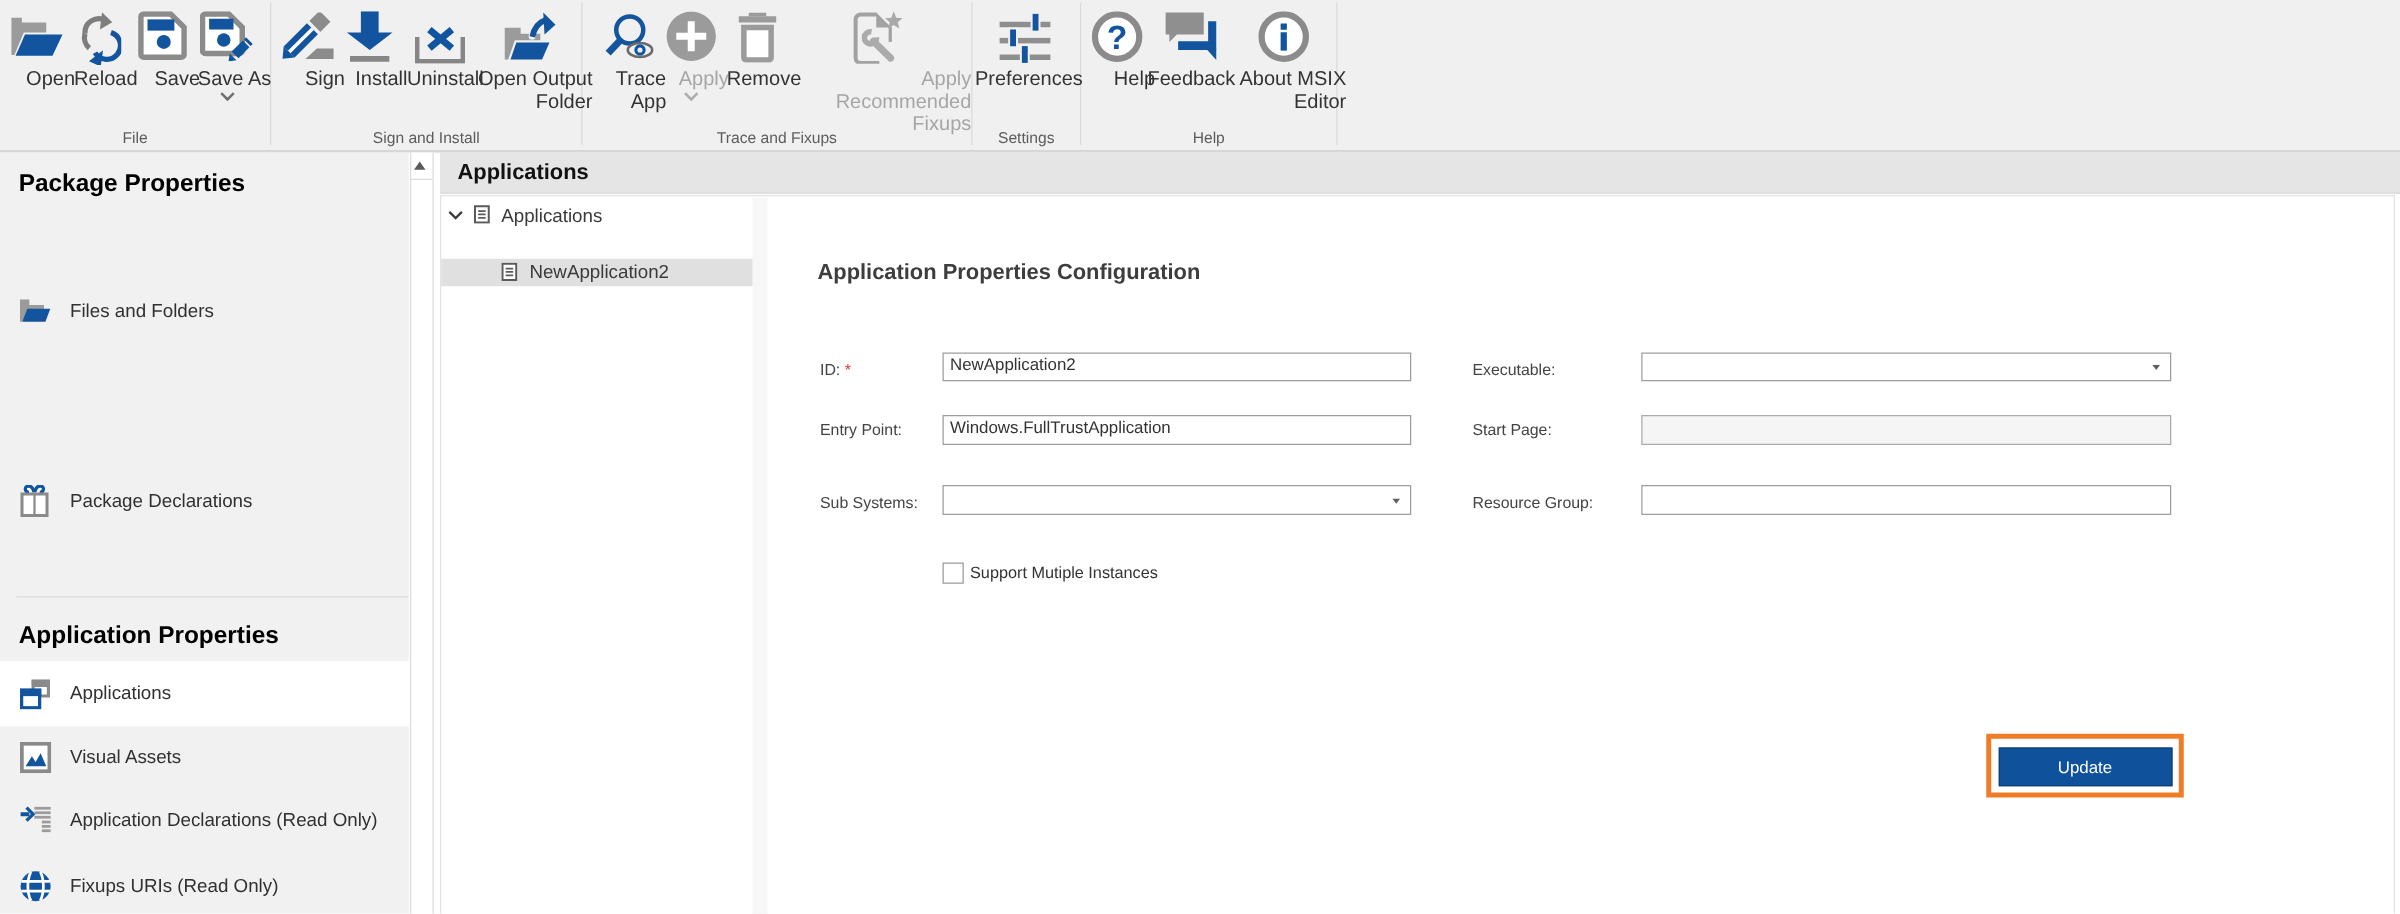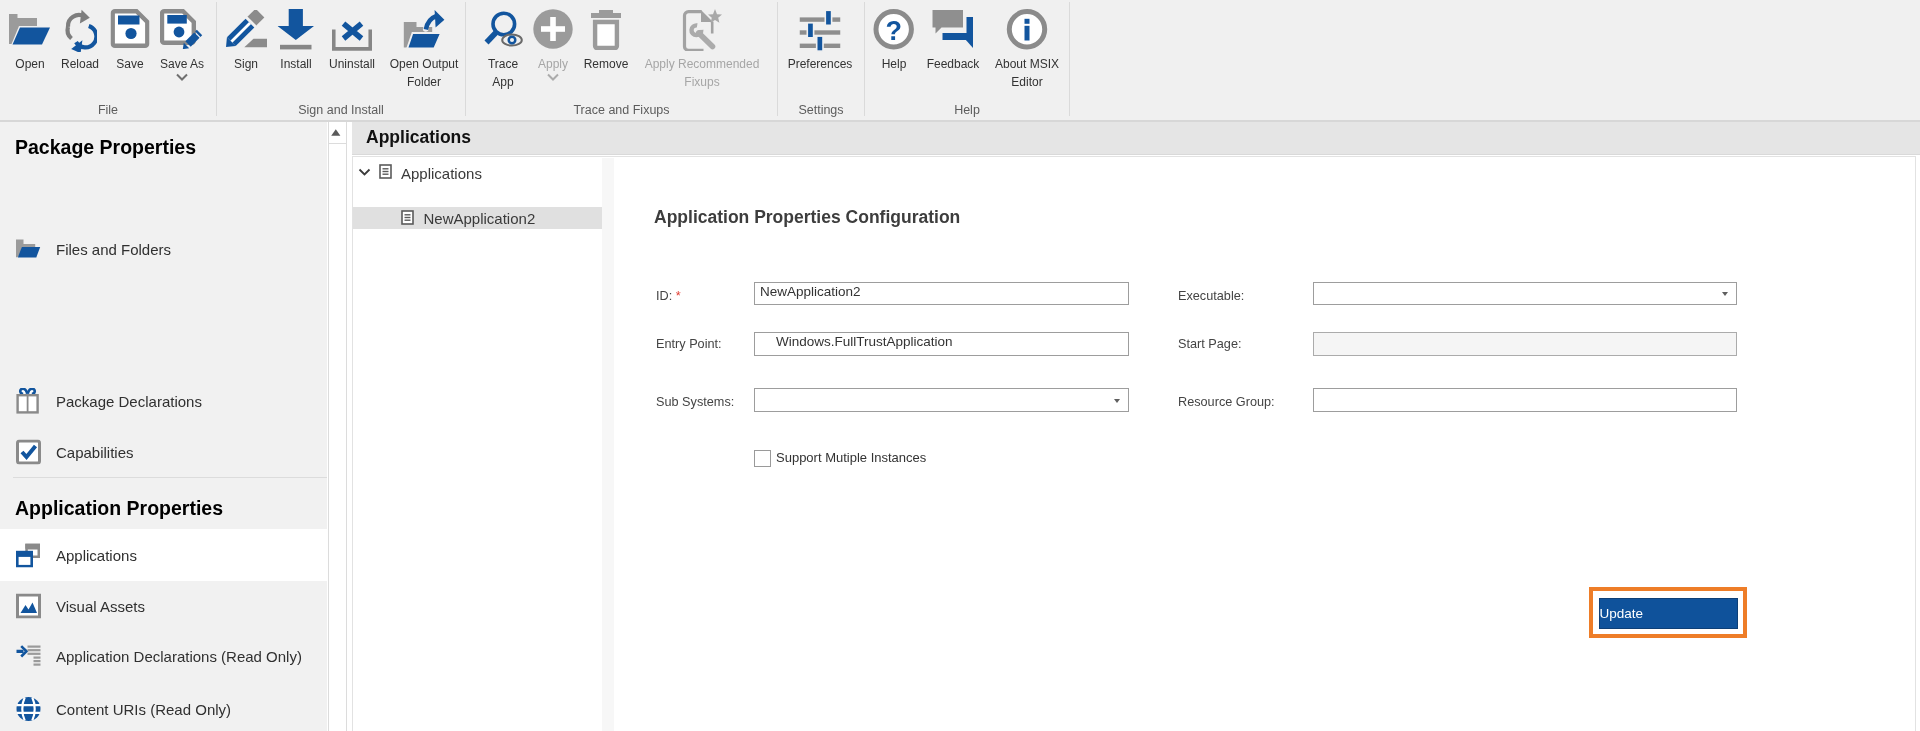--- a/index.html
+++ b/index.html
@@ -4,21 +4,21 @@
 <style>
   html,body{margin:0;padding:0;}
   body{width:1920px;height:731px;overflow:hidden;font-family:"Liberation Sans",sans-serif;background:#fff;}
   #app{position:relative;width:1920px;height:731px;background:#fff;}
   
   #ribbon{position:absolute;left:0;top:0;width:1920px;height:122px;background:#f0f0f0;border-bottom:2px solid #d7d7d7;box-sizing:border-box;}
   .rsep{position:absolute;top:2px;bottom:4px;width:1px;background:#dadada;}
   .rgrp{position:absolute;top:103px;font-size:12.5px;color:#5c5c5c;text-align:center;line-height:14px;}
   .rb{position:absolute;top:0;text-align:center;}
   .rb .ric{position:absolute;left:50%;transform:translateX(-50%);top:9px;}
-  .rlab{position:absolute;top:55px;width:100%;text-align:center;font-size:12px;color:#333;line-height:18px;}
+  .rlab{position:absolute;top:55px;width:100%;text-align:right;font-size:16px;color:#333;line-height:18px;}
   .rlab.dis{color:#a6a6a6;}
   .chev{position:absolute;top:73px;left:50%;transform:translateX(-50%);}
   
   #sidebar{position:absolute;left:0;top:122px;width:327px;height:609px;background:#f1f1f1;}
   .shead{position:absolute;left:15px;font-size:19.5px;font-weight:bold;color:#000000;}
   .sitem{position:absolute;left:0;width:327px;height:51px;}
   .sitem .sic{position:absolute;left:16px;top:50%;transform:translateY(-50%);}
   .sitem .stxt{position:absolute;left:56px;top:50%;transform:translateY(-50%);font-size:15px;color:#303030;white-space:nowrap;}
   .sdiv{position:absolute;left:13px;right:0;height:1px;background:#dcdcdc;}
   
@@ -226,27 +226,20 @@
     <div class="sitem" style="top:253.5px">
       <svg class="sic" width="24" height="26" viewBox="0 0 24 26">
         <path d="M7.2,5.8 C3.5,5.8 3.2,0.8 6.8,0.8 C9.5,0.8 10.7,3.5 11.2,5.8" fill="#fff" stroke="#12559e" stroke-width="2.6"></path>
         <path d="M15.8,5.8 C19.5,5.8 19.8,0.8 16.2,0.8 C13.5,0.8 12.3,3.5 11.8,5.8" fill="#fff" stroke="#12559e" stroke-width="2.6"></path>
         <rect x="1.6" y="7.2" width="20" height="17.2" fill="#fff" stroke="#8a8a8a" stroke-width="2.4"></rect>
         <line x1="11.6" y1="7.2" x2="11.6" y2="24.4" stroke="#8a8a8a" stroke-width="1.8"></line>
       </svg>
       <div class="stxt">Package Declarations</div>
     </div>
 
-    <div class="sitem" style="top:304px">
-      <svg class="sic" width="25" height="25" viewBox="0 0 25 25">
-        <rect x="1.5" y="1.5" width="22" height="22" rx="2" fill="#fff" stroke="#8a8a8a" stroke-width="3"></rect>
-        <polyline points="6,12.5 10.5,17.5 19.5,6.5" fill="none" stroke="#12559e" stroke-width="4"></polyline>
-      </svg>
-      <div class="stxt">Capabilities</div>
-    </div>
 
     <div class="sdiv" style="top:355px"></div>
     <div class="shead" style="top:375px">Application Properties</div>
 
     <div class="sitem sel" style="top:406.5px;height:52px;background:#fff">
       <svg class="sic" width="25" height="25" viewBox="0 0 25 25">
         <path d="M9.3,1.2 H24 V15.5 H16.5 V13 H21.5 V7 H11.8 V9 H9.3 Z" fill="#8a8a8a"></path>
         <rect x="9.3" y="1.2" width="14.7" height="5" fill="#8a8a8a"></rect>
         <rect x="1.3" y="9.7" width="14.4" height="14" fill="none" stroke="#12559e" stroke-width="2.6"></rect>
         <rect x="0" y="8.4" width="17" height="6" fill="#12559e"></rect>
@@ -277,21 +270,21 @@
     </div>
 
     <div class="sitem" style="top:561px">
       <svg class="sic" width="25" height="25" viewBox="0 0 25 25">
         <circle cx="12.5" cy="12.5" r="12" fill="#12559e"></circle>
         <line x1="1" y1="8.6" x2="24" y2="8.6" stroke="#fff" stroke-width="2.2"></line>
         <line x1="1" y1="16.4" x2="24" y2="16.4" stroke="#fff" stroke-width="2.2"></line>
         <path d="M8.7,1 C5.5,7.5 5.5,17.5 8.7,24" fill="none" stroke="#fff" stroke-width="2.2"></path>
         <path d="M16.3,1 C19.5,7.5 19.5,17.5 16.3,24" fill="none" stroke="#fff" stroke-width="2.2"></path>
       </svg>
-      <div class="stxt">Content URIs (Read Only)</div>
+      <div class="stxt">Fixups URIs (Read Only)</div>
     </div>
   </div>
   <div id="sscroll">
       <div class="btn"><svg width="17" height="21" viewBox="0 0 17 21">
           <polygon points="6.8,7.2 11.4,13.8 2.2,13.8" fill="#5a5a5a"></polygon>
         </svg></div>
     </div>
   <div id="mainhdr">
       <span>Applications</span>
     </div>
@@ -322,32 +315,32 @@
       <div style="position:absolute;left:39px;top:50px;font-size:17.5px;font-weight:bold;color:#3d3d3d">Application Properties Configuration</div>
 
       <div class="flabel" style="left:41px;top:132px">ID: <span style="color:#e03c31">*</span></div>
       <div class="finput" style="left:139px;top:124.5px;width:375px;height:23.5px;line-height:18.5px;padding-left:5px">NewApplication2</div>
       <div class="flabel" style="left:563px;top:132px">Executable:</div>
       <div class="finput" style="left:698px;top:124.5px;width:424px;height:23.5px">
           <div class="darr" style="right:8px;top:9.5px"></div>
         </div>
 
       <div class="flabel" style="left:41px;top:180px">Entry Point:</div>
-      <div class="finput" style="left:139px;top:175px;width:375px;height:23.5px;line-height:18.5px;padding-left:21px">Windows.FullTrustApplication</div>
+      <div class="finput" style="left:139px;top:175px;width:375px;height:23.5px;line-height:18.5px;padding-left:5px">Windows.FullTrustApplication</div>
       <div class="flabel" style="left:563px;top:180px">Start Page:</div>
       <div class="finput fdis" style="left:698px;top:175px;width:424px;height:23.5px"></div>
 
       <div class="flabel" style="left:41px;top:237.5px">Sub Systems:</div>
       <div class="finput" style="left:139px;top:231px;width:375px;height:23.5px">
           <div class="darr" style="right:8px;top:9.5px"></div>
         </div>
       <div class="flabel" style="left:563px;top:237.5px">Resource Group:</div>
       <div class="finput" style="left:698px;top:231px;width:424px;height:23.5px"></div>
 
       <div style="position:absolute;left:139px;top:292.5px;width:17px;height:17px;background:#fff;border:1px solid #9a9a9a;box-sizing:border-box"></div>
       <div style="position:absolute;left:161px;top:293px;font-size:13px;color:#333">Support Mutiple Instances</div>
 
       <div style="position:absolute;left:974px;top:430px;width:158px;height:51px;border:4px solid #ee7d28;box-sizing:border-box">
-        <div style="position:absolute;left:5.5px;top:6.5px;width:139px;height:31px;background:#0f529b;border:1px solid #0d3f77;box-sizing:border-box;color:#fff;font-size:13.5px;text-align:left;line-height:29px">Update</div>
+        <div style="position:absolute;left:5.5px;top:6.5px;width:139px;height:31px;background:#0f529b;border:1px solid #0d3f77;box-sizing:border-box;color:#fff;font-size:13.5px;text-align:center;line-height:29px">Update</div>
       </div>
     </div>
   </div>
 </div>
 
 </body></html>

